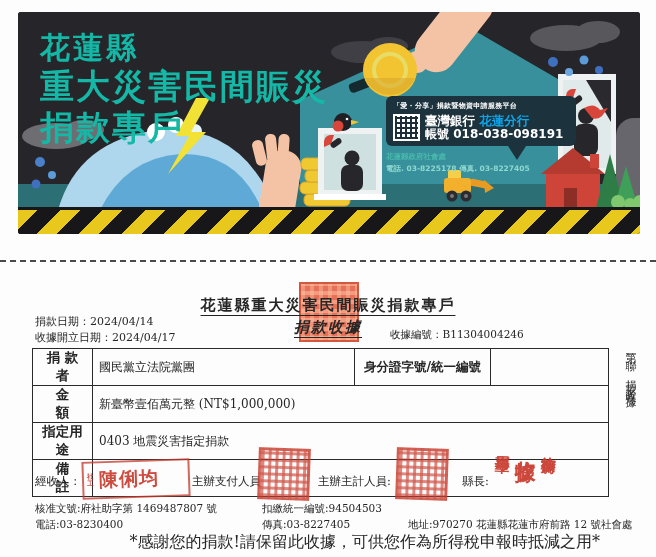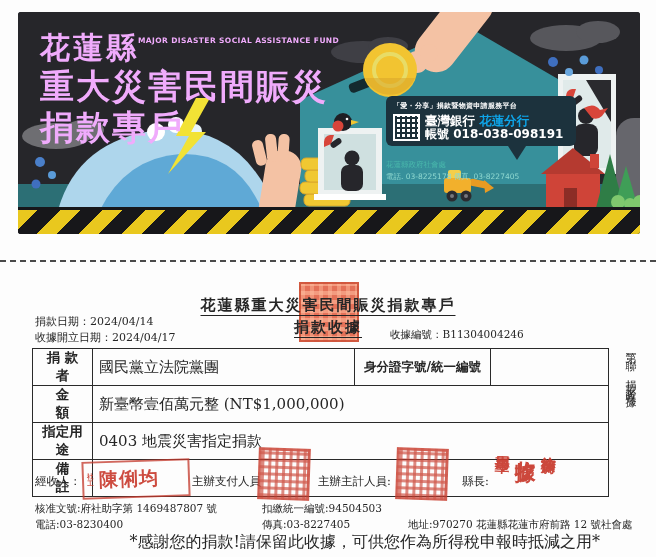--- a/index.html
+++ b/index.html
@@ -6,64 +6,64 @@
   .page{position:relative;width:656px;height:557px;background:#fdfdfd;overflow:hidden;
         font-family:"DejaVu Sans","Liberation Sans",sans-serif;}
 
   
   .banner{position:absolute;left:18px;top:12px;width:622px;height:222px;background:#26262a;
           border-radius:3px;overflow:hidden;}
   .banner svg{position:absolute;left:0;top:0;}
   .hazard{position:absolute;left:0;bottom:0;width:622px;height:24px;
           background:repeating-linear-gradient(135deg,#e9c81e 0 14px,#17171a 14px 30px);
           border-top:3px solid #17171a;}
-  .bt{position:absolute;color:#f0abfc;font-weight:bold;z-index:3;white-space:nowrap;}
+  .bt{position:absolute;color:#14b8a6;font-weight:bold;z-index:3;white-space:nowrap;}
   .bt-main{left:22px;top:16px;font-size:30px;letter-spacing:3px;}
   .bt-en{left:120px;top:24px;font-size:7.5px;line-height:10px;letter-spacing:.4px;}
   .bt-l2{left:22px;top:52px;font-size:34px;letter-spacing:2px;}
   .bt-l3{left:22px;top:93px;font-size:34px;letter-spacing:2px;}
   .info-box{position:absolute;left:368px;top:84px;width:190px;height:50px;background:#1c323d;
             border-radius:6px;z-index:3;padding:5px 7px;box-sizing:border-box;color:#fff;}
   .info-box .plat{font-size:7px;font-weight:bold;letter-spacing:.3px;white-space:nowrap;}
   .info-row{display:flex;align-items:center;margin-top:3px;gap:5px;}
   .qr{width:27px;height:27px;background:#fff;border:2px solid #fff;box-sizing:border-box;
       background-image:repeating-linear-gradient(0deg,#1c2f38 0 2px,transparent 2px 5px),
                        repeating-linear-gradient(90deg,#1c2f38 0 2px,#fff 2px 5px);}
   .bank-line{font-size:12.5px;font-weight:bold;white-space:nowrap;line-height:14px;}
   .bank-line .branch{color:#0ea5e9;}
   .acct{font-size:12px;font-weight:bold;white-space:nowrap;line-height:13px;}
   .info-tail{position:absolute;left:490px;top:134px;width:0;height:0;z-index:3;
              border-left:9px solid transparent;border-right:9px solid transparent;
              border-top:14px solid #1c323d;}
-  .dept{position:absolute;left:368px;top:148px;z-index:3;font-weight:normal;}
+  .dept{position:absolute;left:368px;top:140px;z-index:3;font-weight:bold;}
   .dept .d1{color:#49b8ac;font-size:7.5px;}
   .dept .d2{color:#8fd8d0;font-size:7.5px;margin-top:2px;}
 
   
   .cutline{position:absolute;left:0;top:260px;width:656px;border-top:2px dashed #4a4a4a;}
   .receipt{position:absolute;left:0;top:262px;width:564px;height:295px;
            font-family:"DejaVu Serif","Liberation Serif",serif;color:#262626;}
   .r-abs{position:absolute;white-space:nowrap;}
   .title-stamp{position:absolute;left:299px;top:20px;width:56px;height:56px;z-index:1;
                background:rgba(226,101,74,.92);border:2px solid rgba(200,70,45,.8);
                background-image:repeating-linear-gradient(0deg,rgba(255,190,160,.55) 0 4px,transparent 4px 9px),
                                 repeating-linear-gradient(90deg,rgba(255,190,160,.45) 0 4px,transparent 4px 9px);
                filter:blur(.4px);}
   .r-title{left:328px;top:34px;transform:translateX(-50%);font-size:15px;font-weight:bold;
            letter-spacing:2px;border-bottom:1.5px solid #222;z-index:2;}
   .r-sub{left:328px;top:56px;transform:translateX(-50%);font-size:15px;font-weight:bold;
-         letter-spacing:2px;border-bottom:1.5px solid #222;z-index:2;}
+         letter-spacing:2px;border-bottom:1.5px solid #222;z-index:2;font-style:italic;}
   .r-no{left:390px;top:66px;font-size:10.5px;}
   .r-date1{left:35px;top:52px;font-size:11px;}
   .r-date2{left:35px;top:68px;font-size:11px;}
   table.r-tbl{position:absolute;left:32px;top:86px;width:576px;border-collapse:collapse;
               table-layout:fixed;}
   table.r-tbl td{border:1.6px solid #2a2a2a;height:27px;padding:0 6px;overflow:hidden;}
   td.lbl{font-weight:bold;font-size:13.5px;text-align:center;padding:0 2px;}
-  td.val{font-size:15px;}
+  td.val{font-size:12px;}
   td.idlbl{font-weight:bold;font-size:12.5px;text-align:center;padding:0 1px;}
   .sig-lbl{font-size:11.5px;top:212px;}
   .stamp{position:absolute;color:#c8392c;z-index:2;}
   .recv-stamp{left:82px;top:198px;width:104px;height:34px;border:2.5px solid rgba(196,59,46,.85);
               transform:rotate(-2deg);display:flex;align-items:center;opacity:.9;}
   .recv-small{font-size:6.5px;line-height:7px;width:12px;margin-left:3px;font-weight:bold;}
   .recv-name{font-size:19px;font-weight:bold;letter-spacing:1px;}
   .seal-sq{width:52px;height:52px;border:3px solid rgba(200,60,45,.8);box-sizing:border-box;
            background-image:repeating-linear-gradient(0deg,rgba(200,60,45,.7) 0 3px,transparent 3px 7px),
                             repeating-linear-gradient(90deg,rgba(200,60,45,.7) 0 3px,transparent 3px 7px);
@@ -203,21 +203,20 @@
         <rect x="426" y="166" width="27" height="15" rx="3" fill="#f2b02c"></rect>
         <circle cx="434" cy="184" r="5.5" fill="#2b2b30"></circle>
         <circle cx="448" cy="184" r="5.5" fill="#2b2b30"></circle>
         <circle cx="434" cy="184" r="2" fill="#77777d"></circle>
         <circle cx="448" cy="184" r="2" fill="#77777d"></circle>
       </g>
     </svg>
 
     <div class="bt bt-main">花蓮縣</div>
     <div class="bt bt-en">
-      <div>MAJOR DISASTER SOCIAL ASSISTANCE FUND</div>
     </div>
     <div class="bt bt-l2">重大災害民間賑災</div>
     <div class="bt bt-l3">捐款專戶</div>
 
     <div class="info-box">
       <div class="plat">「愛・分享」捐款暨物資申請服務平台</div>
       <div class="info-row">
         <div class="qr"></div>
         <div>
           <div class="bank-line">

